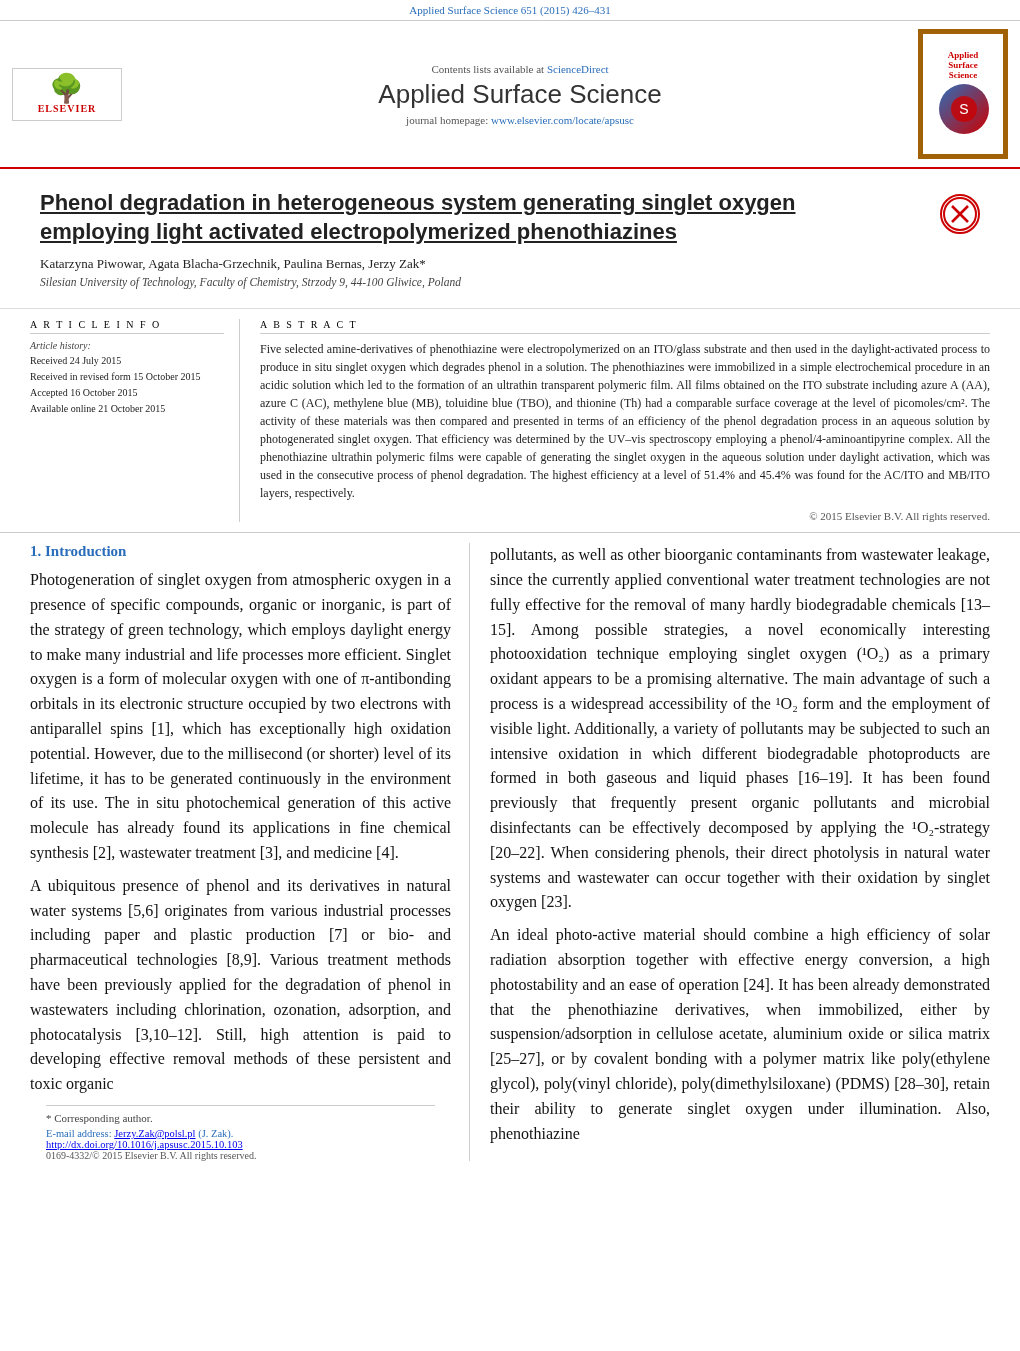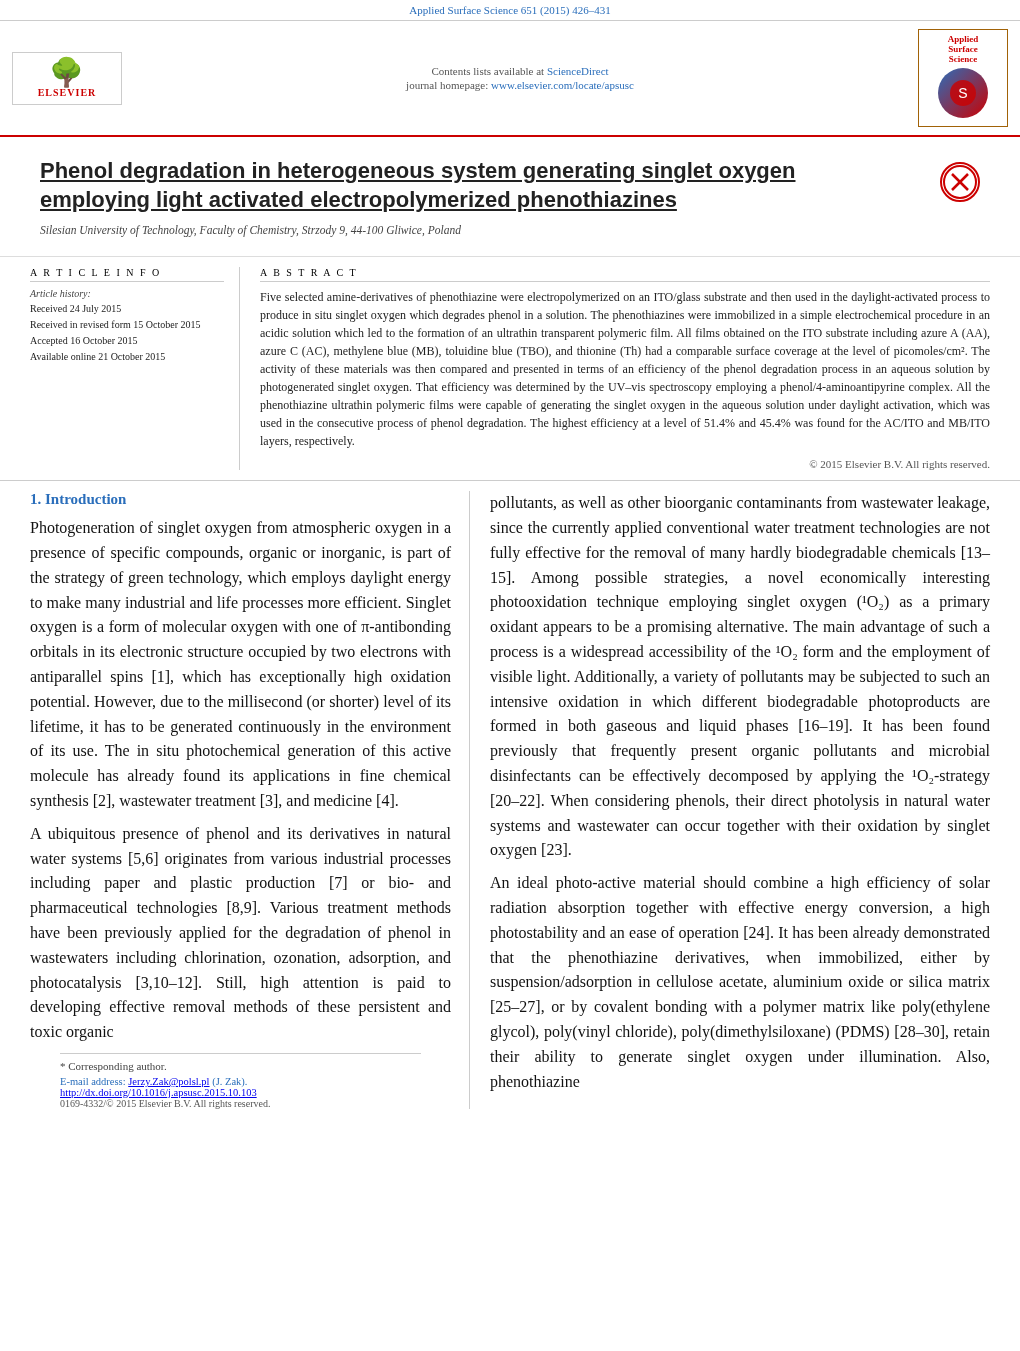--- a/index.html
+++ b/index.html
@@ -77,22 +77,22 @@
       font-size: 11px;
       color: #555;
     }
     .journal-homepage a { color: #2a6ebb; text-decoration: none; }
 
     .journal-header-right {
       width: 90px;
       flex-shrink: 0;
     }
     .journal-logo-box {
-      border: 1px solid #a16207;
-      padding: 4px;
+      border: 5px solid #a16207;
+      padding: 16px;
       text-align: center;
       font-size: 9px;
     }
     .journal-logo-box .logo-title {
       color: #c00;
       font-weight: bold;
       font-size: 9px;
     }
     .journal-logo-icon {
       width: 50px;
@@ -243,21 +243,21 @@
       font-size: 16px;
       line-height: 1.55;
       color: #111;
       text-align: justify;
       margin-bottom: 8px;
     }
 
     
     .footer-section {
       border-top: 1px solid #ccc;
-      margin: 0 30px;
+      margin: 0 16px;
       padding-top: 6px;
     }
     .footnote-star {
       font-size: 11px;
       color: #444;
     }
     .footer-links {
       margin-top: 4px;
       font-size: 10.5px;
       color: #2a6ebb;
@@ -283,20 +283,21 @@
     <div class="elsevier-logo">
       <div class="elsevier-tree">🌳</div>
       <div class="elsevier-text">ELSEVIER</div>
     </div>
   </div>
   <div class="journal-header-center">
     <div class="sciencedirect-link">
       <span>Contents lists available at</span>
       <a href="#">ScienceDirect</a>
     </div>
+    <div class="journal-title-main">Applied Surface Science</div>
     <div class="journal-homepage">
       <span>journal homepage:</span>
       <a href="#">www.elsevier.com/locate/apsusc</a>
     </div>
   </div>
   <div class="journal-header-right">
     <div class="journal-logo-box">
       <div class="logo-title">Applied<br>Surface<br>Science</div>
       <div class="journal-logo-icon">
         <svg width="30" height="30" viewBox="0 0 30 30">
@@ -313,20 +314,23 @@
     <div style="flex:1;">
       <div class="article-title">Phenol degradation in heterogeneous system generating singlet oxygen employing light activated electropolymerized phenothiazines</div>
     </div>
     <div class="crossmark">
       <svg width="36" height="36" viewBox="0 0 36 36">
         <circle cx="18" cy="18" r="16" fill="none" stroke="#c00" stroke-width="2"></circle>
         <line x1="10" y1="10" x2="26" y2="26" stroke="#c00" stroke-width="2.5"></line>
         <line x1="26" y1="10" x2="10" y2="26" stroke="#c00" stroke-width="2.5"></line>
       </svg>
     </div>
+  </div>
+  <div class="authors">
+    <span>Katarzyna Piwowar, Agata Blacha-Grzechnik, Paulina Bernas, Jerzy Zak*</span>
   </div>
   <div class="affiliation">Silesian University of Technology, Faculty of Chemistry, Strzody 9, 44-100 Gliwice, Poland</div>
 </div>
 
 <div class="two-col">
   <div class="col-left">
     <div class="section-heading">A R T I C L E   I N F O</div>
     <div class="article-info-block">
       <div class="info-label">Article history:</div>
       <div class="info-date">

